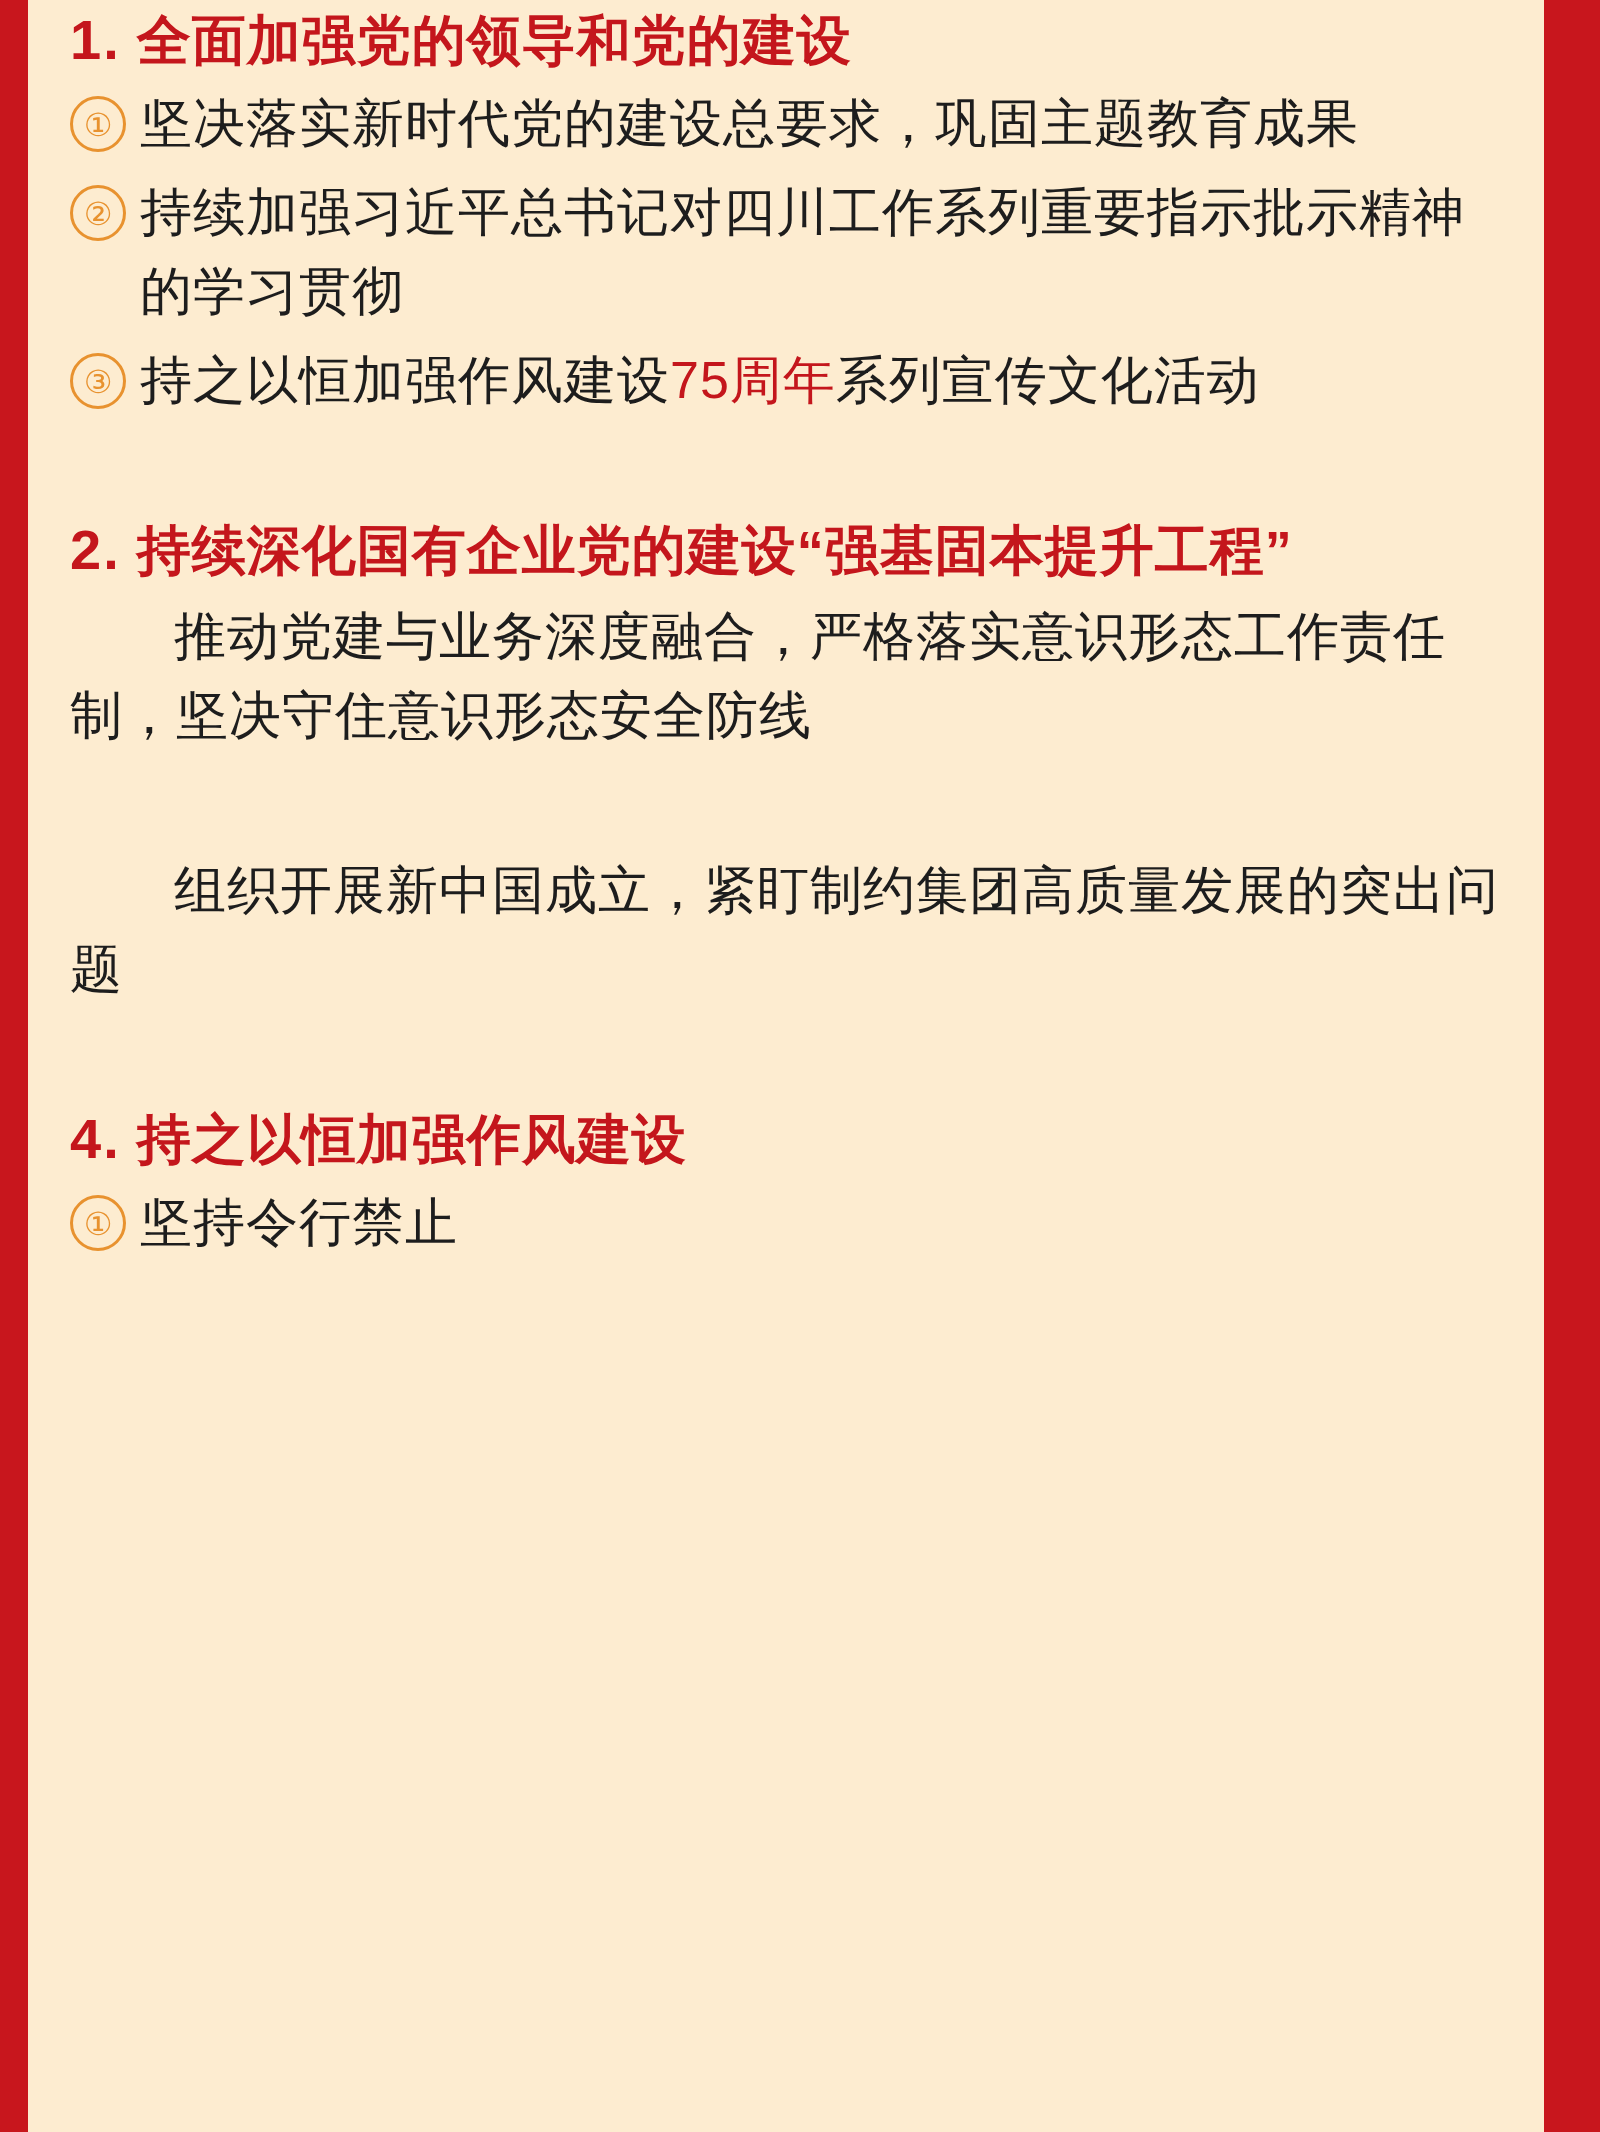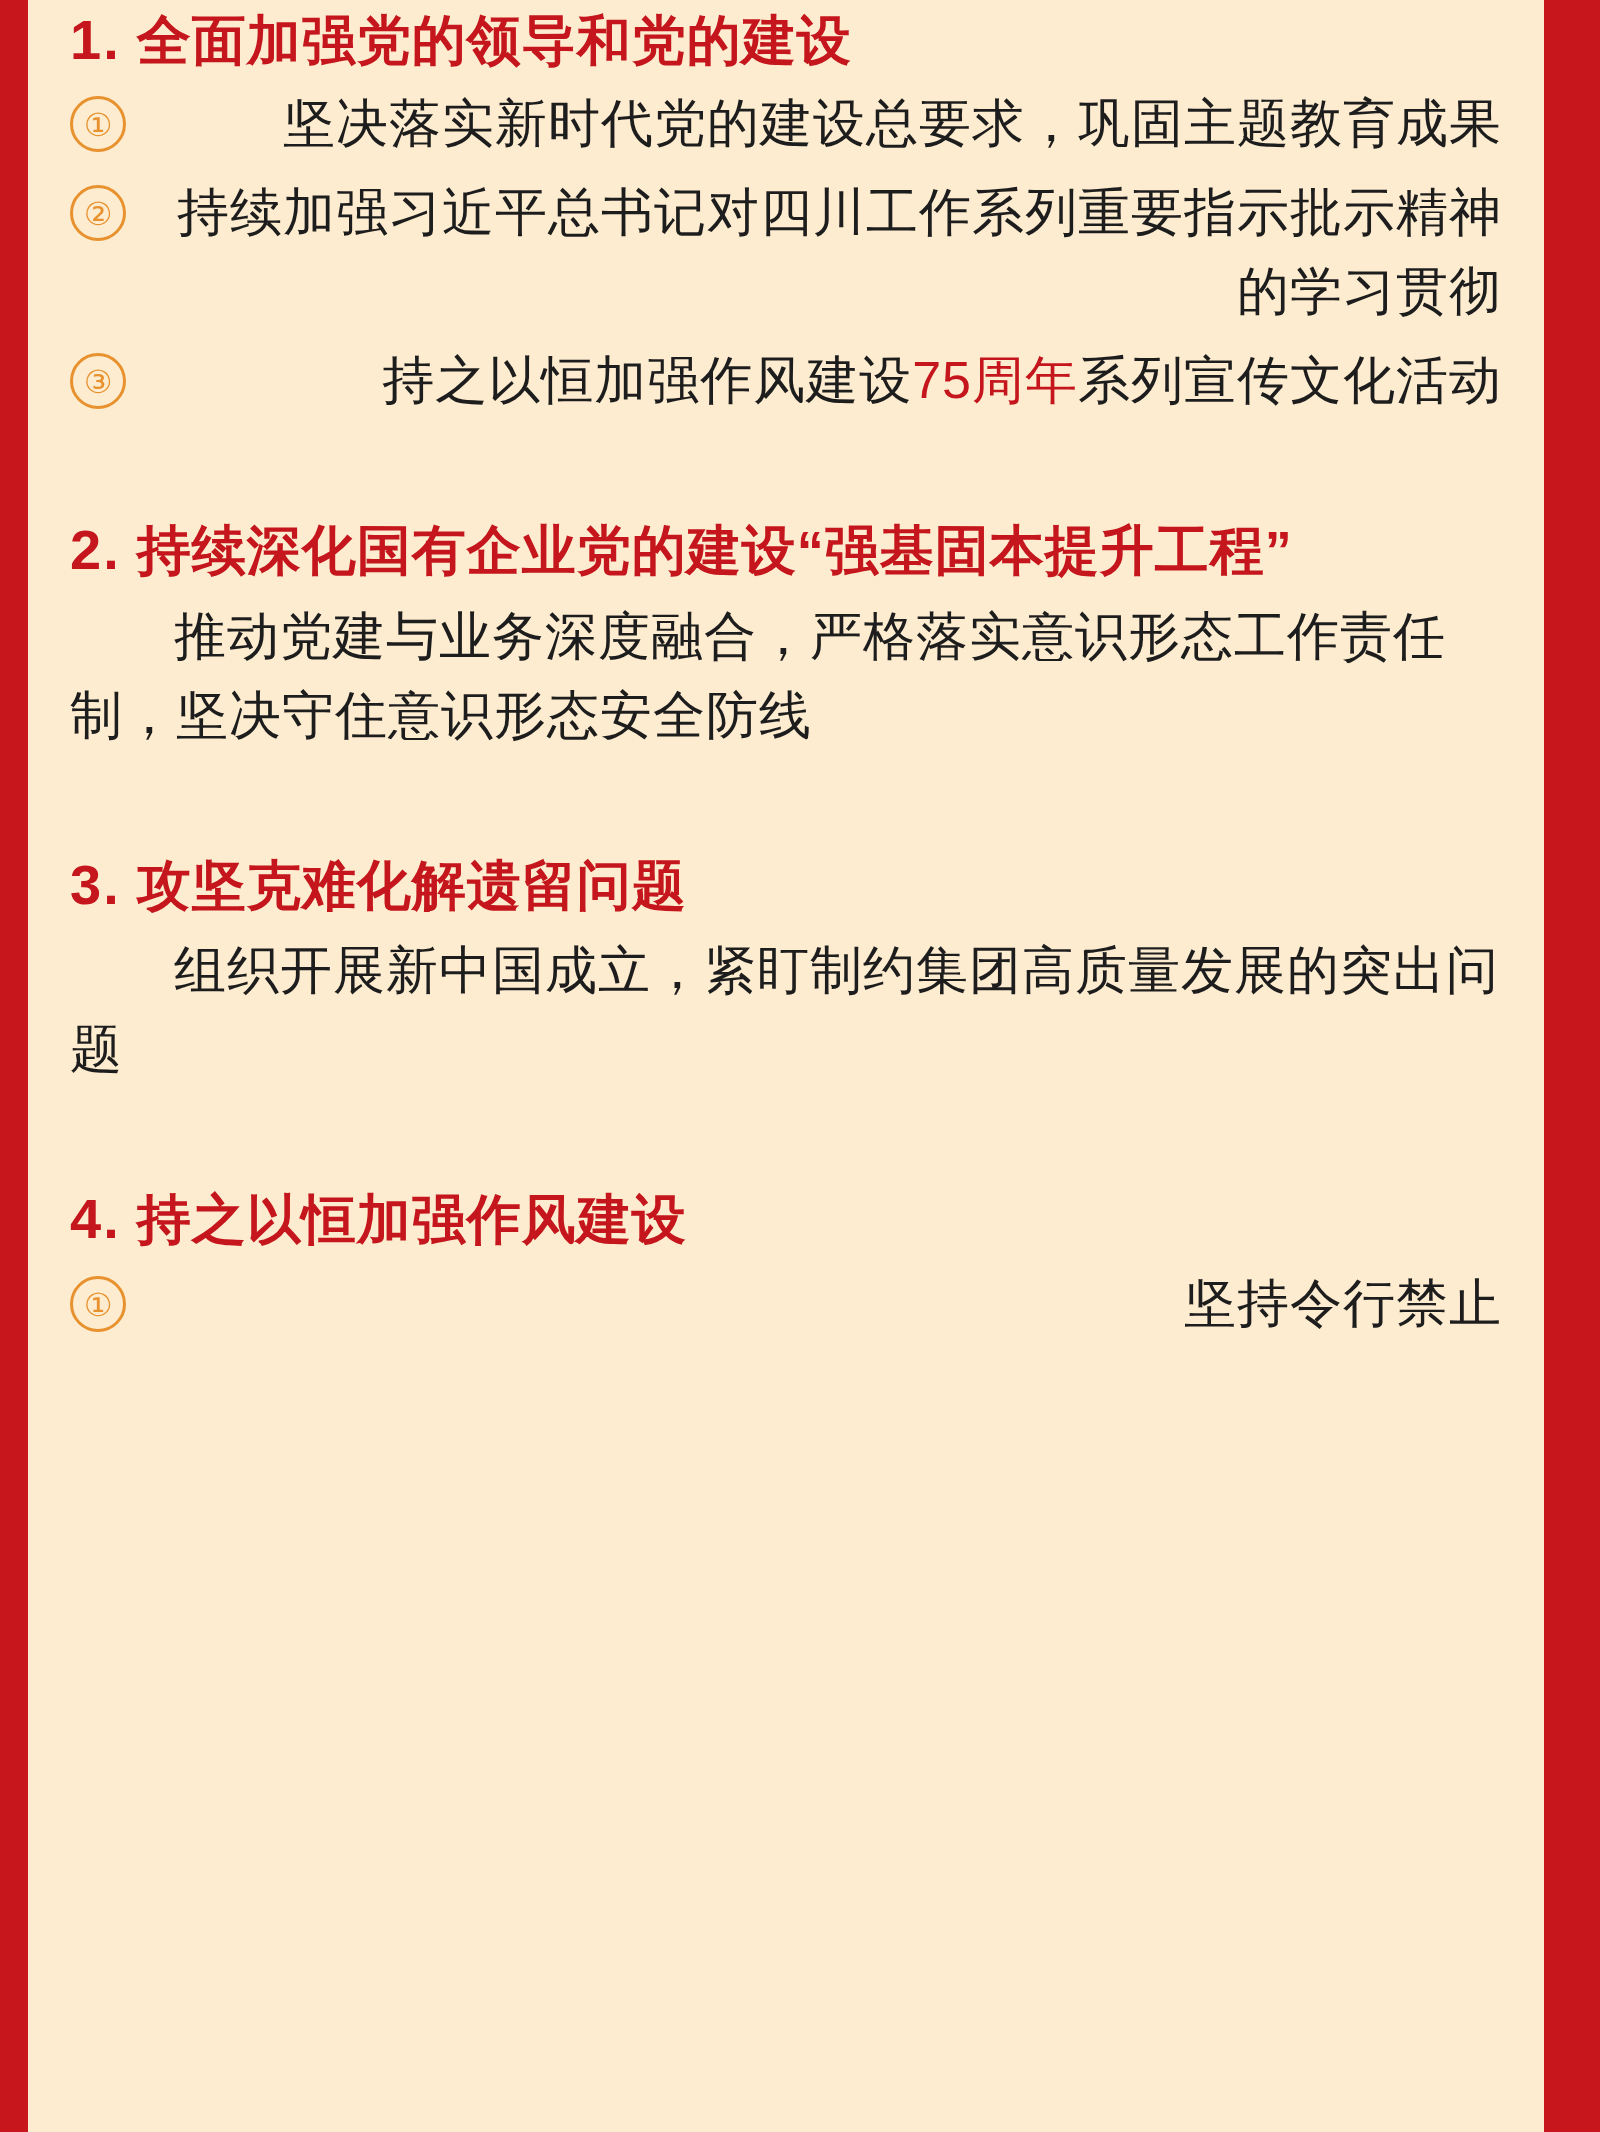--- a/index.html
+++ b/index.html
@@ -87,21 +87,20 @@
     box-sizing: border-box;
     font-weight: normal;
   }
   .item-text {
     flex: 1 1 auto;
     color: #1d1d1d;
     font-size: 52px;
     line-height: 1.52;
     letter-spacing: 1px;
     font-weight: 500;
-    text-align: right;
   }
   .para {
     color: #1d1d1d;
     font-size: 52px;
     line-height: 1.52;
     letter-spacing: 1px;
     text-indent: 104px;
     margin-top: 12px;
     font-weight: 500;
   }
@@ -143,24 +142,20 @@
 
     <div class="section">
       <div class="sec-head">
         <span class="sec-num">2.</span>
         <span>持续深化国有企业党的建设“强基固本提升工程”</span>
       </div>
       <div class="para">推动党建与业务深度融合，严格落实意识形态工作责任制，坚决守住意识形态安全防线</div>
     </div>
 
     <div class="section">
-      <div class="sec-head">
-        <span class="sec-num">3.</span>
-        <span>攻坚克难化解遗留问题</span>
-      </div>
       <div class="para">组织开展新中国成立，紧盯制约集团高质量发展的突出问题</div>
     </div>
 
     <div class="section">
       <div class="sec-head">
         <span class="sec-num">4.</span>
         <span>持之以恒加强作风建设</span>
       </div>
       <div class="item">
         <div class="marker">①</div>

